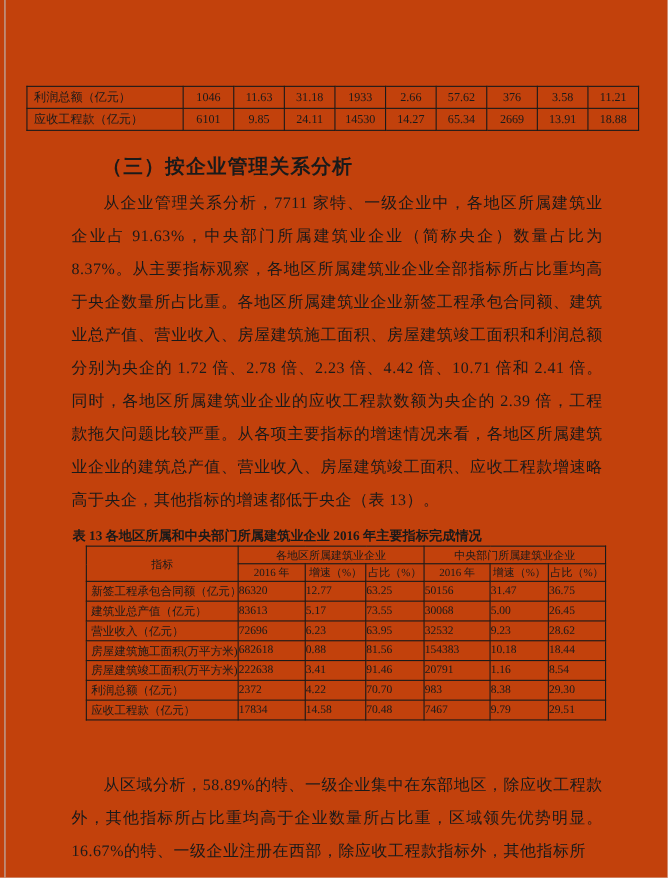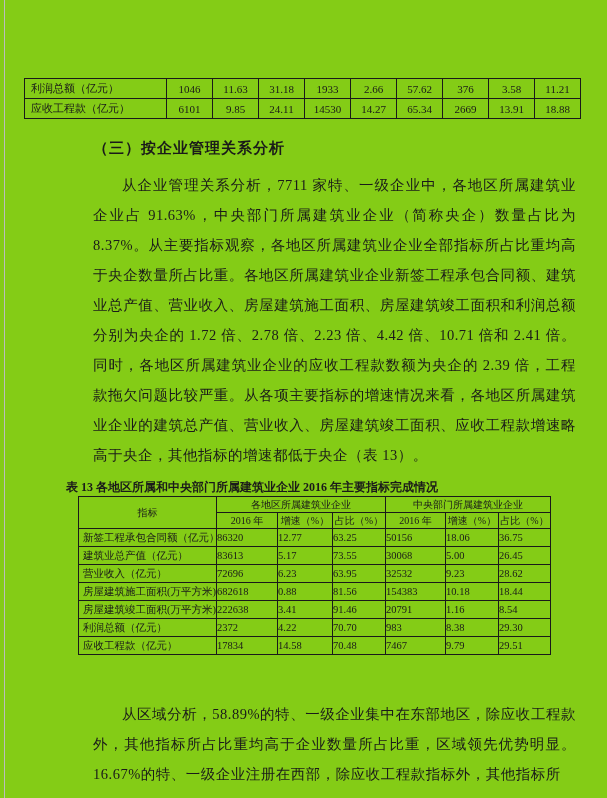--- a/index.html
+++ b/index.html
@@ -1,36 +1,36 @@
 <!DOCTYPE html>
 <html><head>
 <meta charset="utf-8">
 <style>
   html,body{margin:0;padding:0;background:#e9e9e9;}
   .page{
-    position:relative; width:607px; height:798px; background:#84cc16;
+    position:relative; width:607px; height:798px; background:#c2410c;
     font-family:"Liberation Serif","DejaVu Serif",serif; color:#1a1a1a;
     overflow:hidden; margin:0 auto;
   }
   .edge-line{position:absolute; left:4px; top:0; width:1px; height:798px; background:#bcbcbc;}
 
   
   .carry-table{position:absolute; left:24px; top:78px; width:556px;
     border-collapse:collapse; table-layout:fixed; font-size:11px;}
   .carry-table td{border:1px solid #1a1a1a; height:19px; text-align:center;
     padding:0; white-space:nowrap; overflow:hidden;}
   .carry-table td.lbl{text-align:left; padding-left:6px;}
   .carry-table col.c-lbl{width:142px;} .carry-table col.c-num{width:46px;}
 
-  .sec-heading{position:absolute; left:93px; font-size:15px; font-weight:bold;
+  .sec-heading{position:absolute; left:93px; font-size:18px; font-weight:bold;
     white-space:nowrap; letter-spacing:1px;}
   .heading-3{top:139px;} .heading-4{top:661px;}
 
   .body-para{position:absolute; left:65px; width:483px; font-size:14.5px;
-    line-height:30px; text-align:justify; text-indent:2em; letter-spacing:0.5px;margin-left:28px;}
+    line-height:30px; text-align:justify; text-indent:2em; letter-spacing:0.5px;}
   .para-3{top:155px;} .para-4{top:684px;}
 
   .t13-caption{position:absolute; left:66px; top:479px; width:484px;
     text-align:left; font-size:12px; font-weight:bold; white-space:nowrap;}
 
   .t13{position:absolute; left:78px; top:496px; width:472px;
     border-collapse:collapse; table-layout:fixed;}
   .t13 th,.t13 td{border:1px solid #1a1a1a; padding:0; white-space:nowrap; overflow:hidden;}
   .t13 th{font-weight:normal; font-size:10px; height:15px; text-align:center;}
   .t13 td{font-size:10.5px; height:17px; text-align:left;}
@@ -121,21 +121,21 @@
         <th>占比（%）</th>
       </tr>
     </thead>
     <tbody>
         <tr>
           <td class="lbl">新签工程承包合同额（亿元）</td>
           <td class="num">86320</td>
           <td class="num">12.77</td>
           <td class="num">63.25</td>
           <td class="num">50156</td>
-          <td class="num">18.06</td>
+          <td class="num">31.47</td>
           <td class="num">36.75</td>
         </tr>
         <tr>
           <td class="lbl">建筑业总产值（亿元）</td>
           <td class="num">83613</td>
           <td class="num">5.17</td>
           <td class="num">73.55</td>
           <td class="num">30068</td>
           <td class="num">5.00</td>
           <td class="num">26.45</td>

